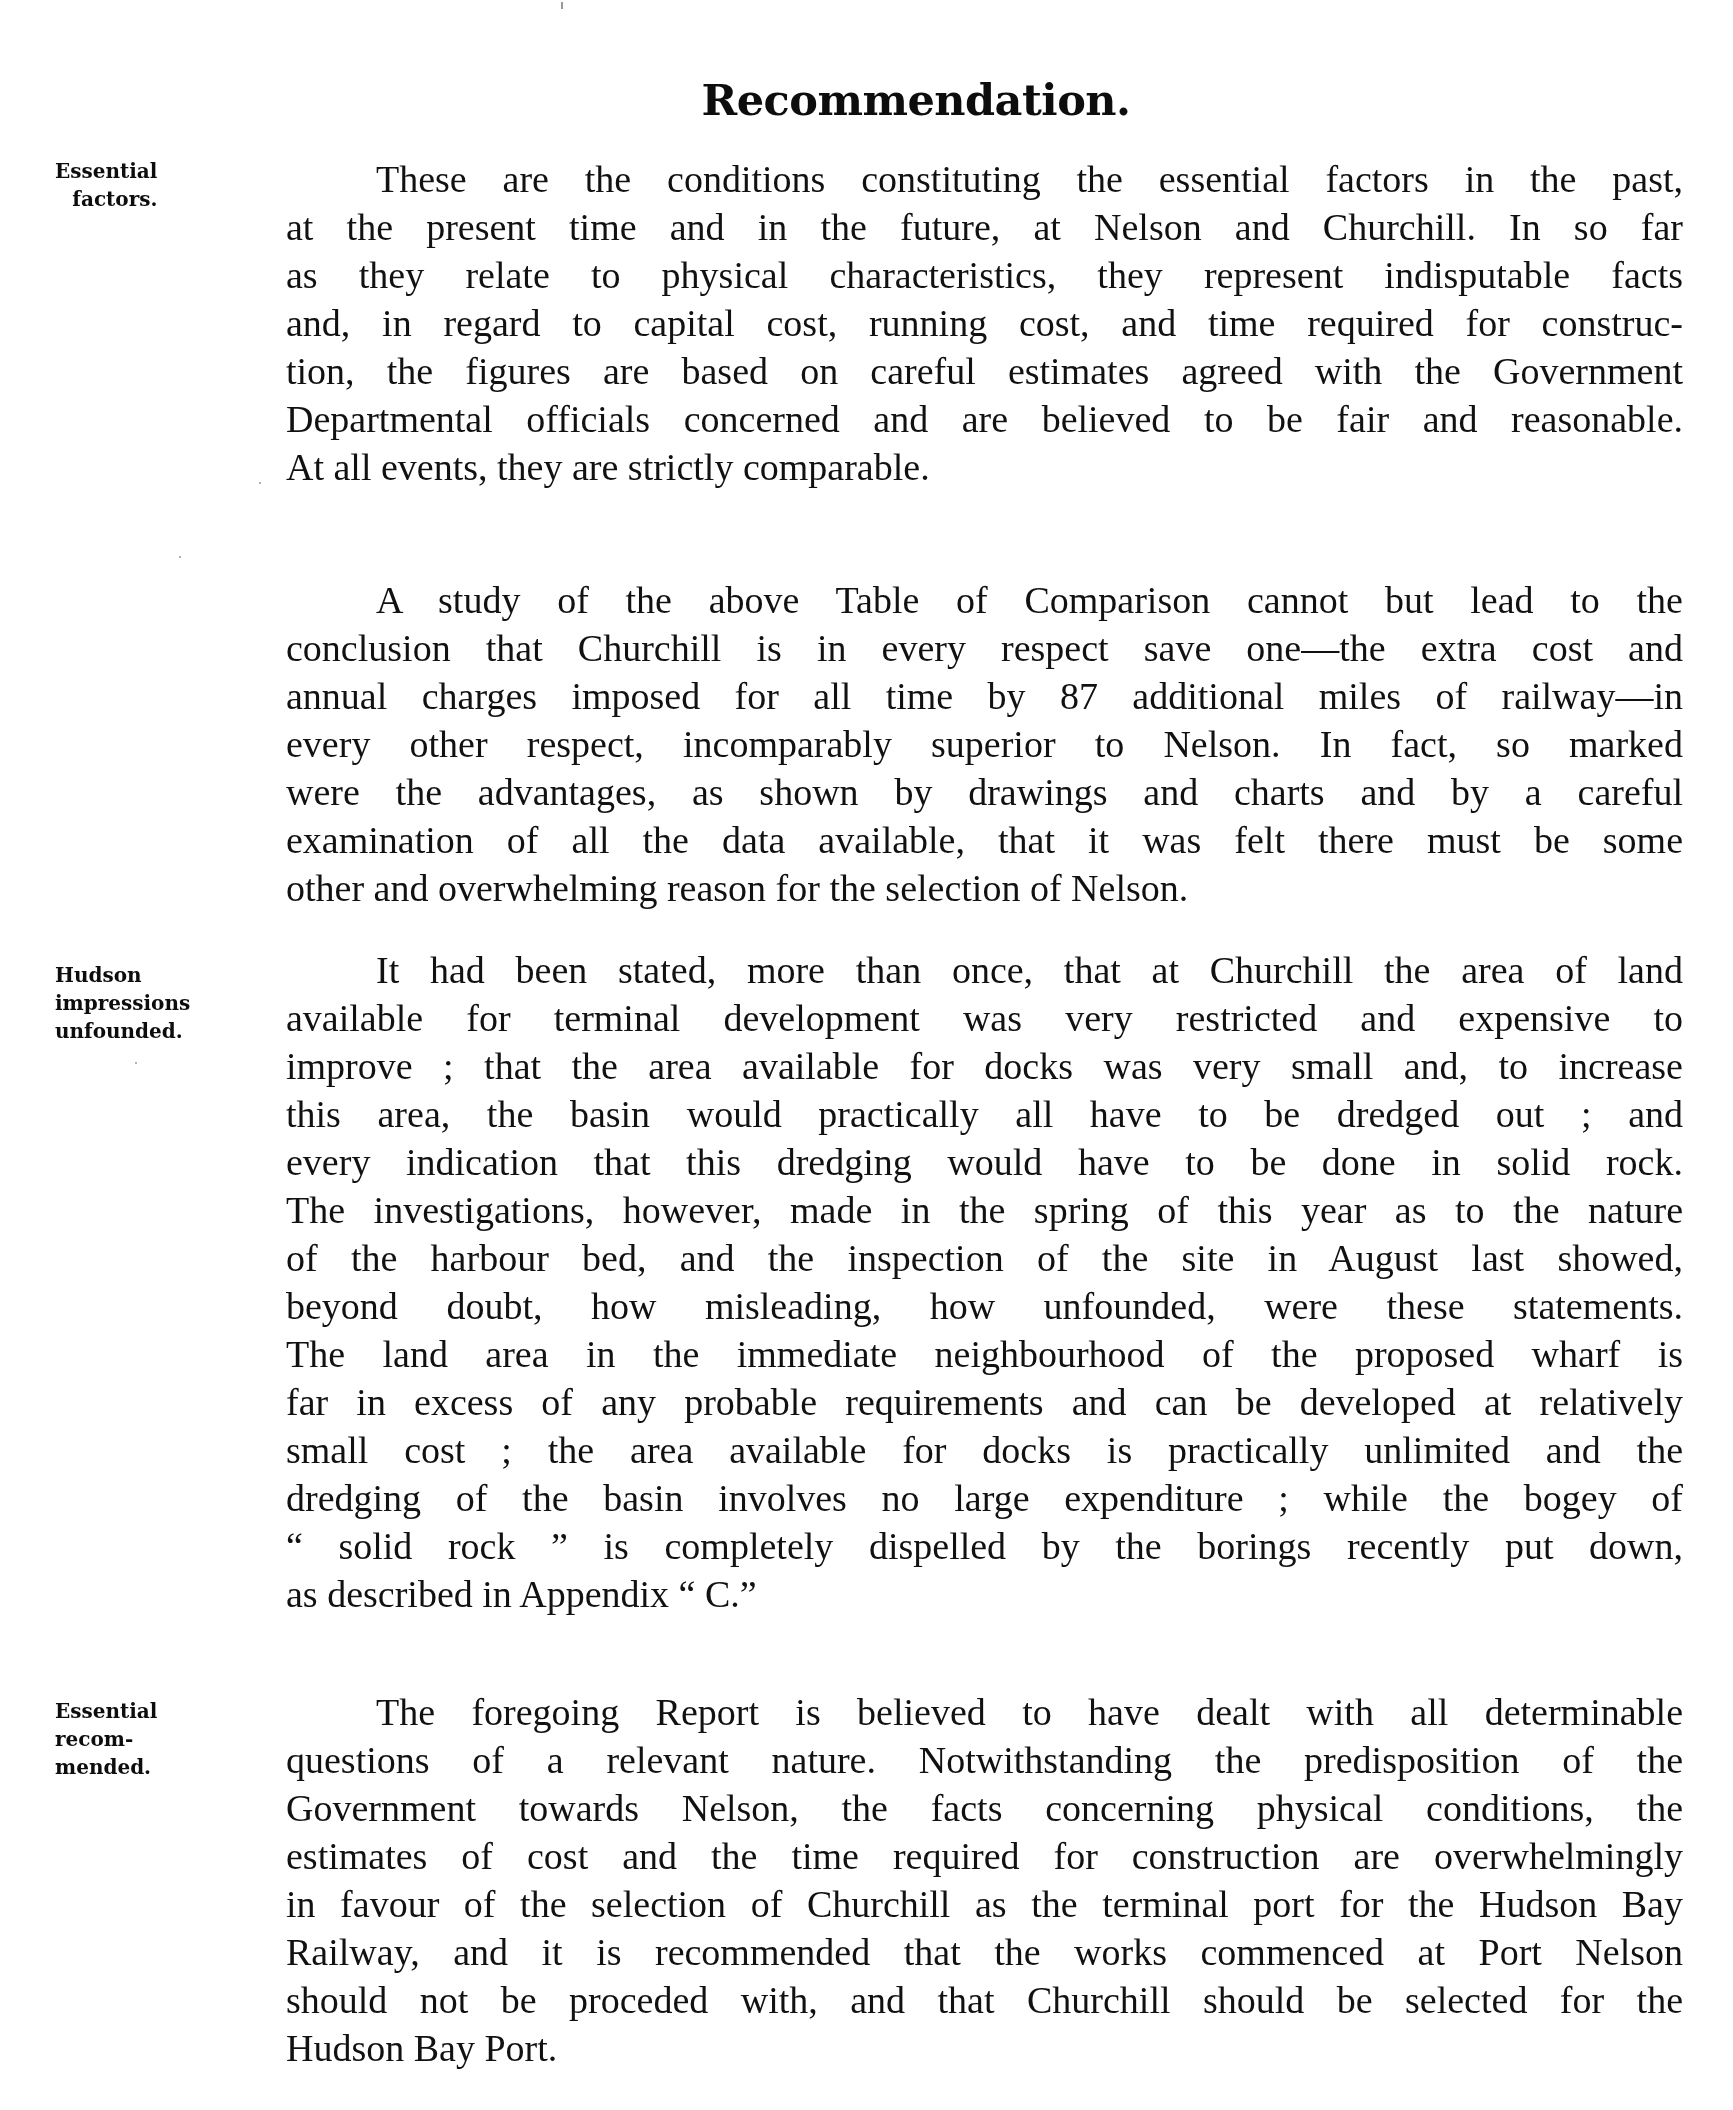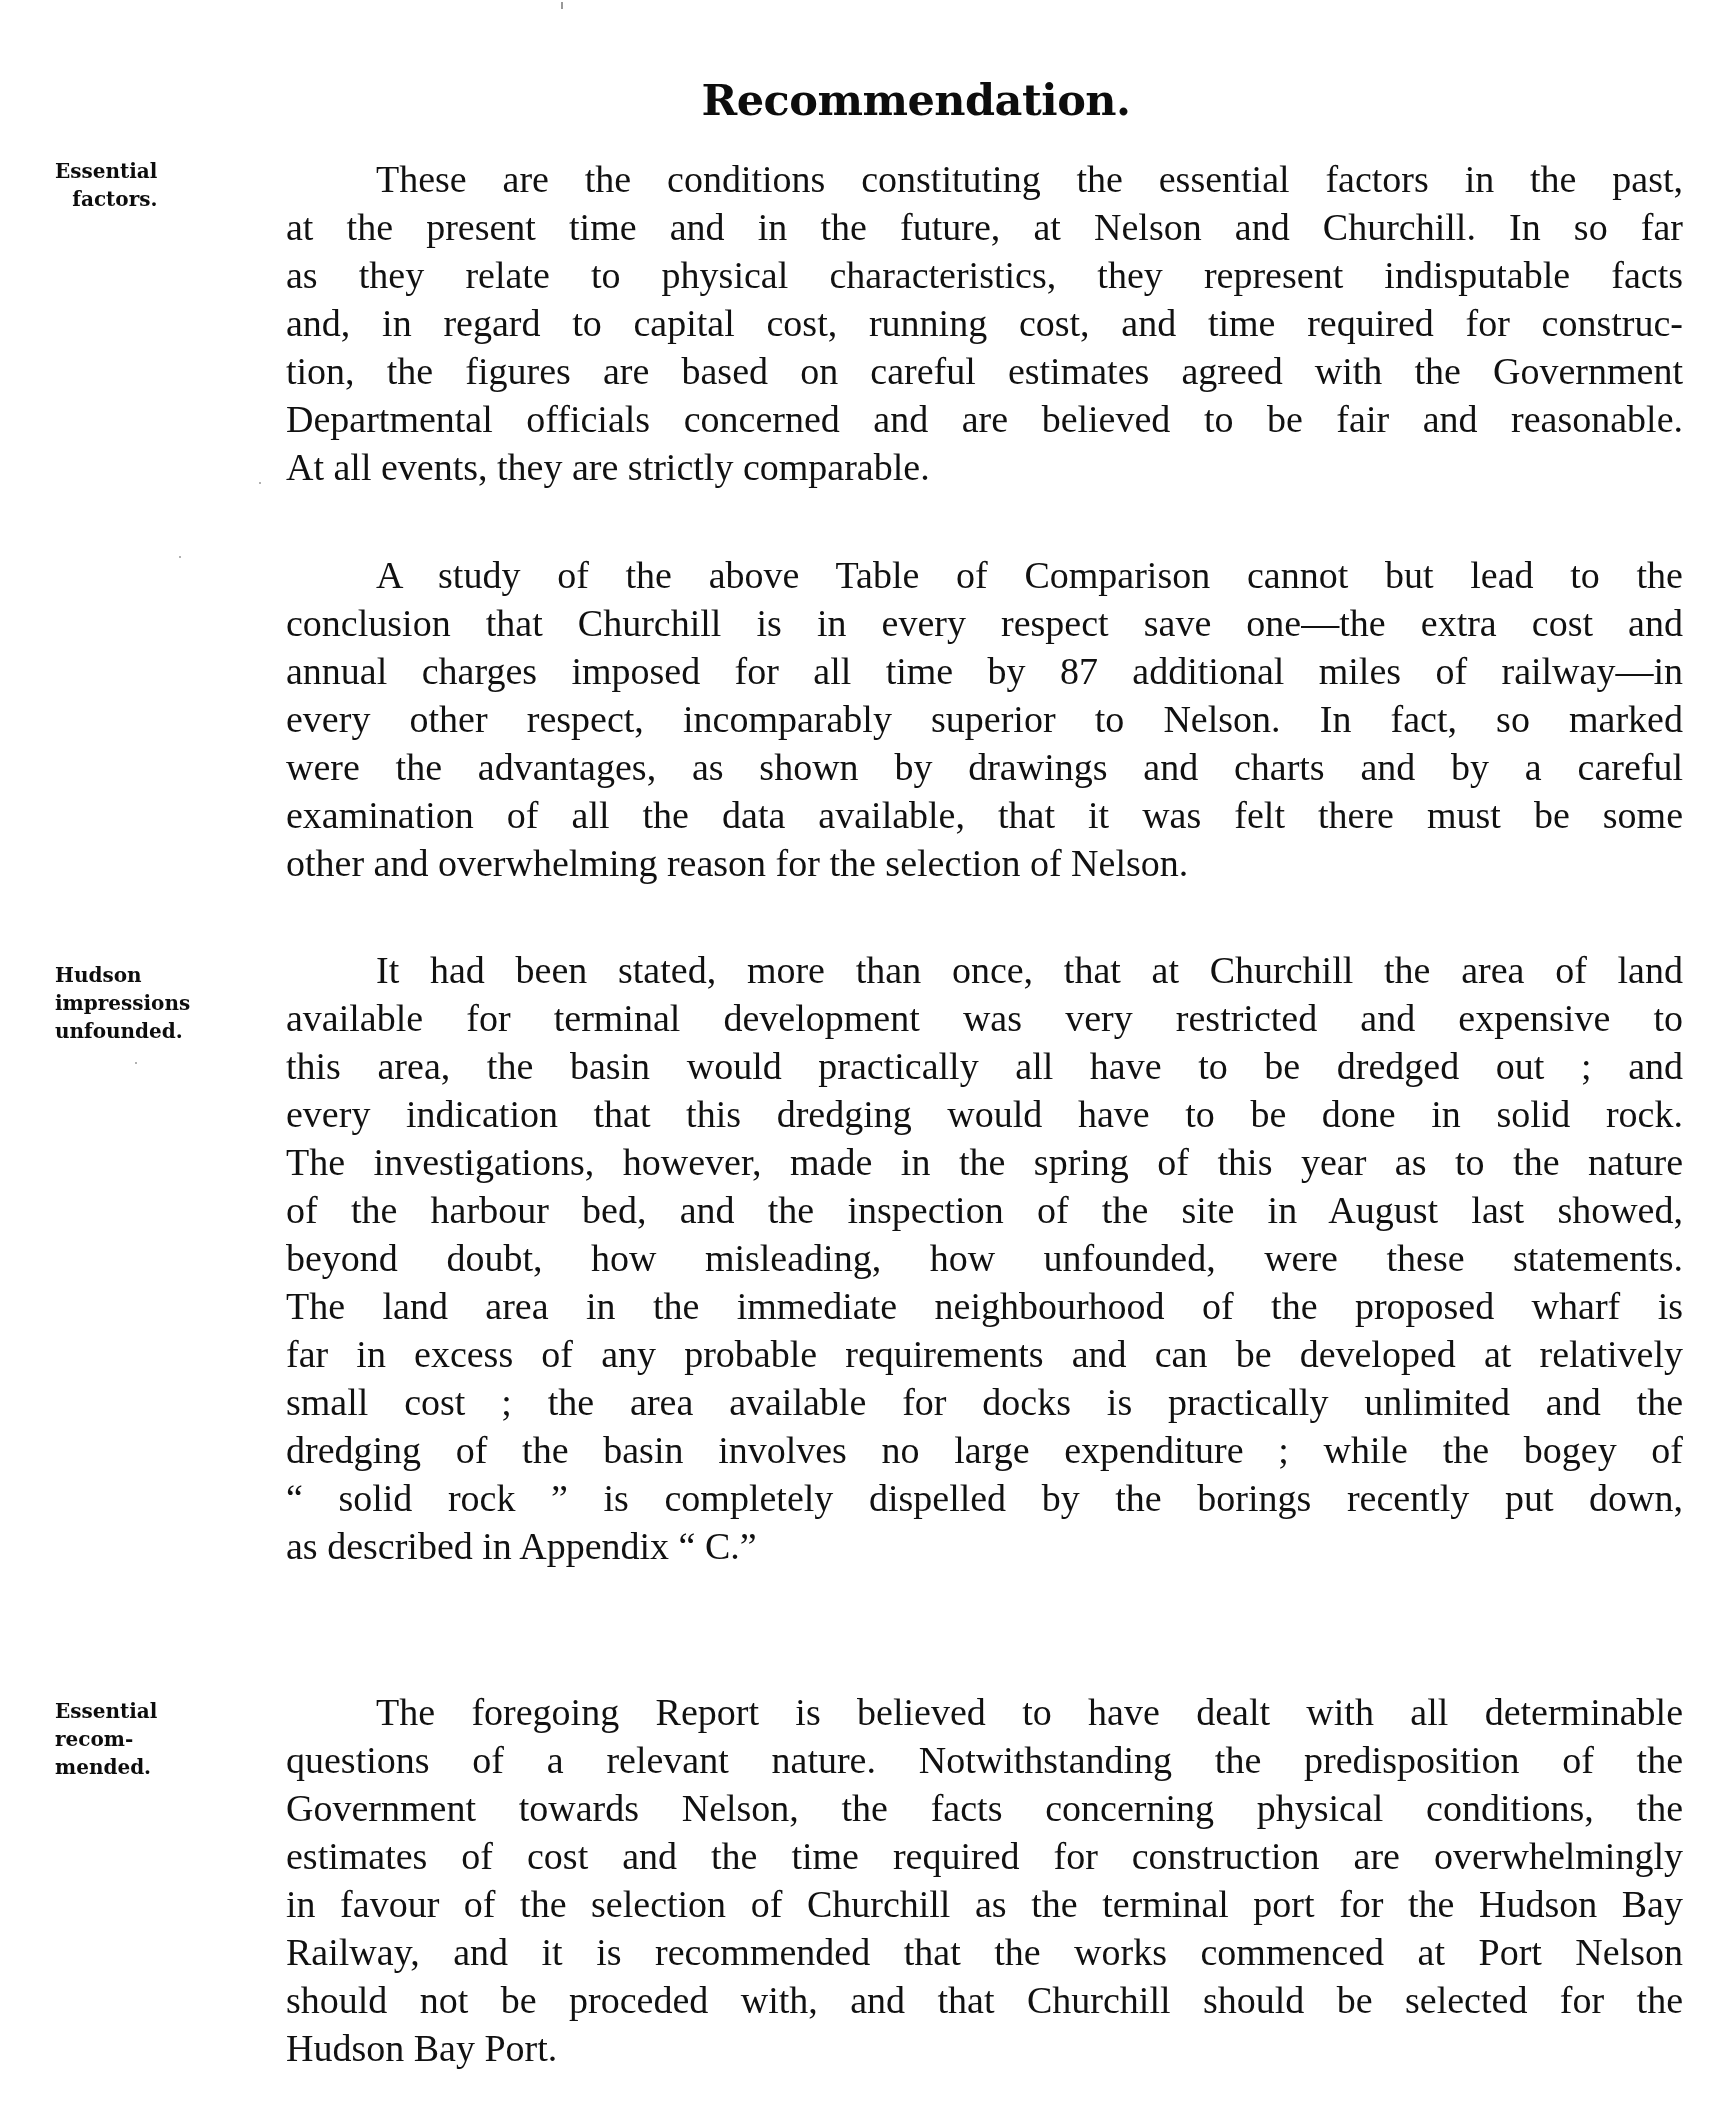--- a/index.html
+++ b/index.html
@@ -78,38 +78,39 @@
   <div class="para" style="top:155px;">
     <span class="line first">These are the conditions constituting the essential factors in the past,</span>
     <span class="line">at the present time and in the future, at Nelson and Churchill.  In so far</span>
     <span class="line">as they relate to physical characteristics, they represent indisputable facts</span>
     <span class="line">and, in regard to capital cost, running cost, and time required for construc-</span>
     <span class="line">tion, the figures are based on careful estimates agreed with the Government</span>
     <span class="line">Departmental officials concerned and are believed to be fair and reasonable.</span>
     <span class="line last">At all events, they are strictly comparable.</span>
   </div>
 
-  <div class="para" style="top:551px;">
+  <div class="para" style="top:576px;">
     <span class="line first">A study of the above Table of Comparison cannot but lead to the</span>
     <span class="line">conclusion that Churchill is in every respect save one—the extra cost and</span>
     <span class="line">annual charges imposed for all time by 87 additional miles of railway—in</span>
     <span class="line">every other respect, incomparably superior to Nelson.  In fact, so marked</span>
     <span class="line">were the advantages, as shown by drawings and charts and by a careful</span>
     <span class="line">examination of all the data available, that it was felt there must be some</span>
     <span class="line last">other and overwhelming reason for the selection of Nelson.</span>
   </div>
 
   <div class="margin-note" style="top:961px;">
     <span>Hudson</span>
     <span>impressions</span>
     <span>unfounded.</span>
   </div>
   <div class="para" style="top:946px;">
     <span class="line first">It had been stated, more than once, that at Churchill the area of land</span>
     <span class="line">available for terminal development was very restricted and expensive to</span>
+    <span class="line">improve ;  that the area available for docks was very small and, to increase</span>
     <span class="line">this area, the basin would practically all have to be dredged out ; and</span>
     <span class="line">every indication that this dredging would have to be done in solid rock.</span>
     <span class="line">The investigations, however, made in the spring of this year as to the nature</span>
     <span class="line">of the harbour bed, and the inspection of the site in August last showed,</span>
     <span class="line">beyond doubt, how misleading, how unfounded, were these statements.</span>
     <span class="line">The land area in the immediate neighbourhood of the proposed wharf is</span>
     <span class="line">far in excess of any probable requirements and can be developed at relatively</span>
     <span class="line">small cost ;  the area available for docks is practically unlimited and the</span>
     <span class="line">dredging of the basin involves no large expenditure ;  while the bogey of</span>
     <span class="line">“ solid rock ” is completely dispelled by the borings recently put down,</span>

